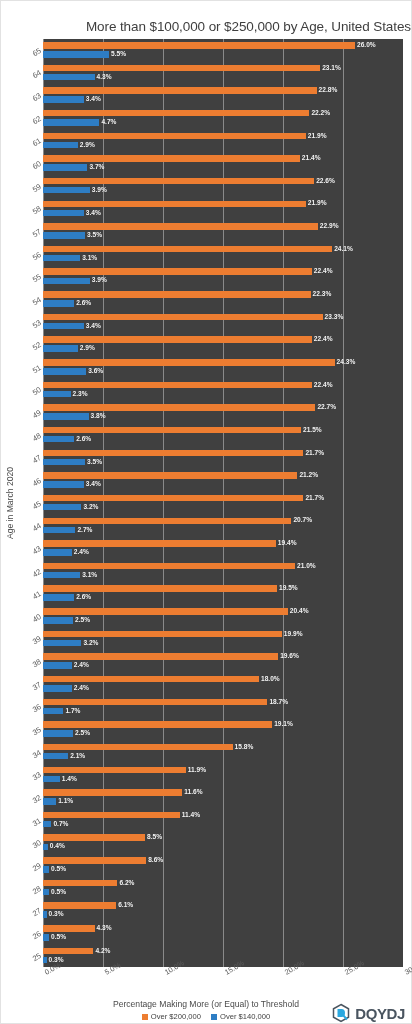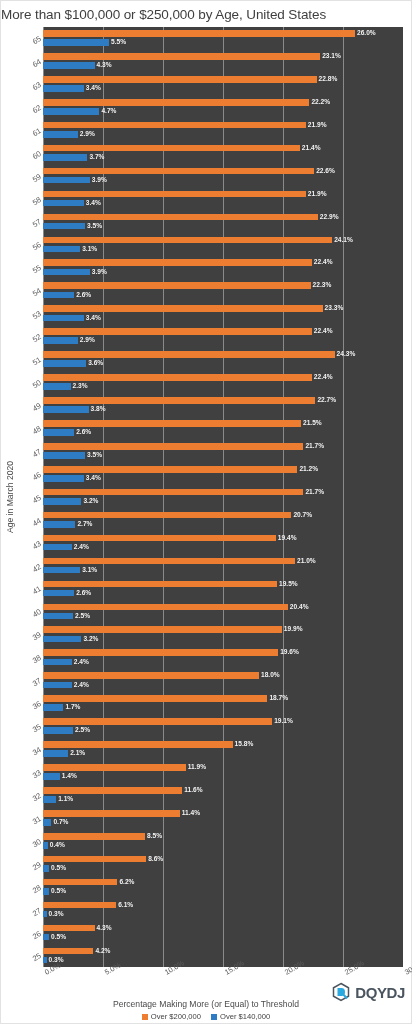--- a/index.html
+++ b/index.html
@@ -18,21 +18,21 @@
     width: 412px;
     height: 1024px;
     box-sizing: border-box;
     border: 1px solid #e2e2e2;
     background: #fff;
     position: relative;
     display: flex;
     flex-direction: column;
   }
   
-  .title-block { text-align: left; padding-top: 6px; }
+  .title-block { text-align: right; padding-top: 18px; }
   .chart-title {
     font-size: 13.5px;
     color: #3f3f3f;
     font-weight: normal;
     letter-spacing: -0.1px;
     line-height: 1.15;
   }
   .chart-subtitle {
     font-size: 8.2px;
     color: #4a4a4a;
@@ -168,21 +168,21 @@
   }
   .legend-item { display: flex; align-items: center; gap: 3px; }
   .legend-swatch { width: 6px; height: 6px; }
   .legend-swatch.orange { background: #ED7D31; }
   .legend-swatch.blue { background: #2E7DC4; }
   .legend-label { font-size: 7.6px; color: #3f3f3f; }
   
   .logo {
     position: absolute;
     right: 6px;
-    bottom: 21px;
+    bottom: 0;
     display: flex;
     align-items: center;
     gap: 4px;
   }
   .logo-text {
     font-size: 15px;
     font-weight: bold;
     color: #4a5560;
     letter-spacing: -0.4px;
   }

